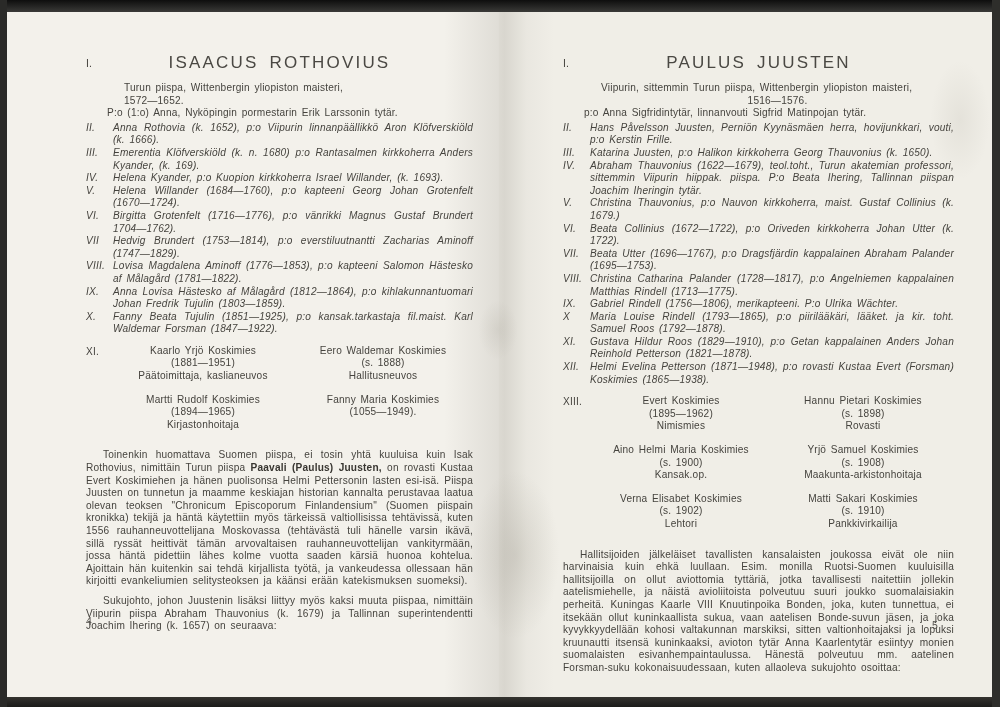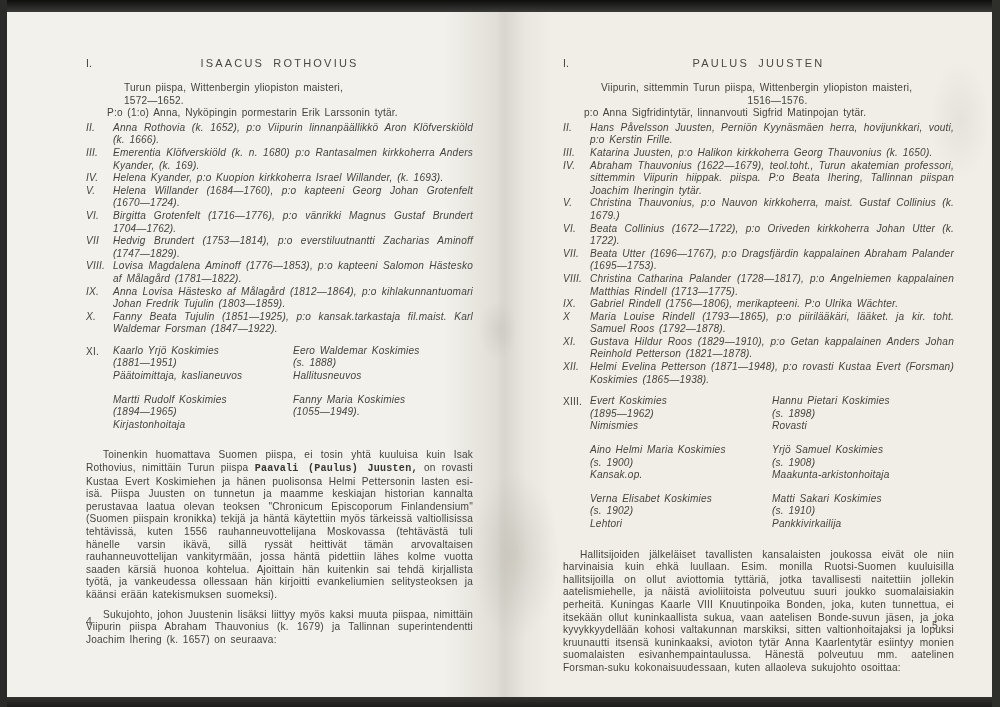--- a/index.html
+++ b/index.html
@@ -27,39 +27,39 @@
                background:radial-gradient(ellipse at center, rgba(120,115,100,.18), rgba(120,115,100,0) 70%); }
   .smudge.s2 { left:478px; top:300px; width:40px; height:60px;
                background:radial-gradient(ellipse at center, rgba(120,115,100,.12), rgba(120,115,100,0) 70%); }
   .smudge.s3 { left:930px; top:60px; width:60px; height:120px;
                background:radial-gradient(ellipse at center, rgba(125,120,105,.10), rgba(125,120,105,0) 70%); }
 
   .pg { font-size:10.1px; line-height:12.6px; letter-spacing:.2px; word-spacing:1.6px; }
 
   .hdr { position:relative; margin-bottom:12px; height:13px; }
   .hdr .rn { position:absolute; left:0; top:0; font-size:10.5px; }
-  .hdr .ttl { text-align:center; font-size:11px; letter-spacing:2.2px; word-spacing:4px; color:#4a4843; }
+  .hdr .ttl { text-align:center; font-size:17px; letter-spacing:2.2px; word-spacing:4px; color:#4a4843; }
 
   .intro .in1 { margin-left:38px; }
   .intro .in3 { margin-left:21px; }
   .page-right .intro .in2 { text-align:center; }
 
   .entries { margin-top:2px;font-style:italic; }
   .entry { display:flex; }
   .entry .enum { flex:0 0 27px; }
   .entry .etxt { flex:1; text-align:justify; }
 
   .genblock { position:relative; padding-left:27px; margin:9px 0 7px 0; }
   .genblock .rn { position:absolute; left:0; top:1px; }
   .gencols { display:flex; }
-  .gencol { flex:1 1 50%; text-align:left;font-style:italic; }
+  .gencol { flex:1 1 50%; text-align:center; }
   .person { margin-bottom:11px; }
 
   .para { text-align:justify; text-indent:17px; margin-top:7px; }
-  .para b { color:#383631;font-family:Liberation Mono, monospace; }
+  .para b { color:#383631; }
 
   .pagenum { position:absolute; font-size:10.5px; color:#55534e; }
   .page-left  .pagenum { left:79px;  top:603px; }
   .page-right .pagenum { right:54px; top:607px; }
 </style>
 </head>
 <body>
 
 <div class="photo">
 

